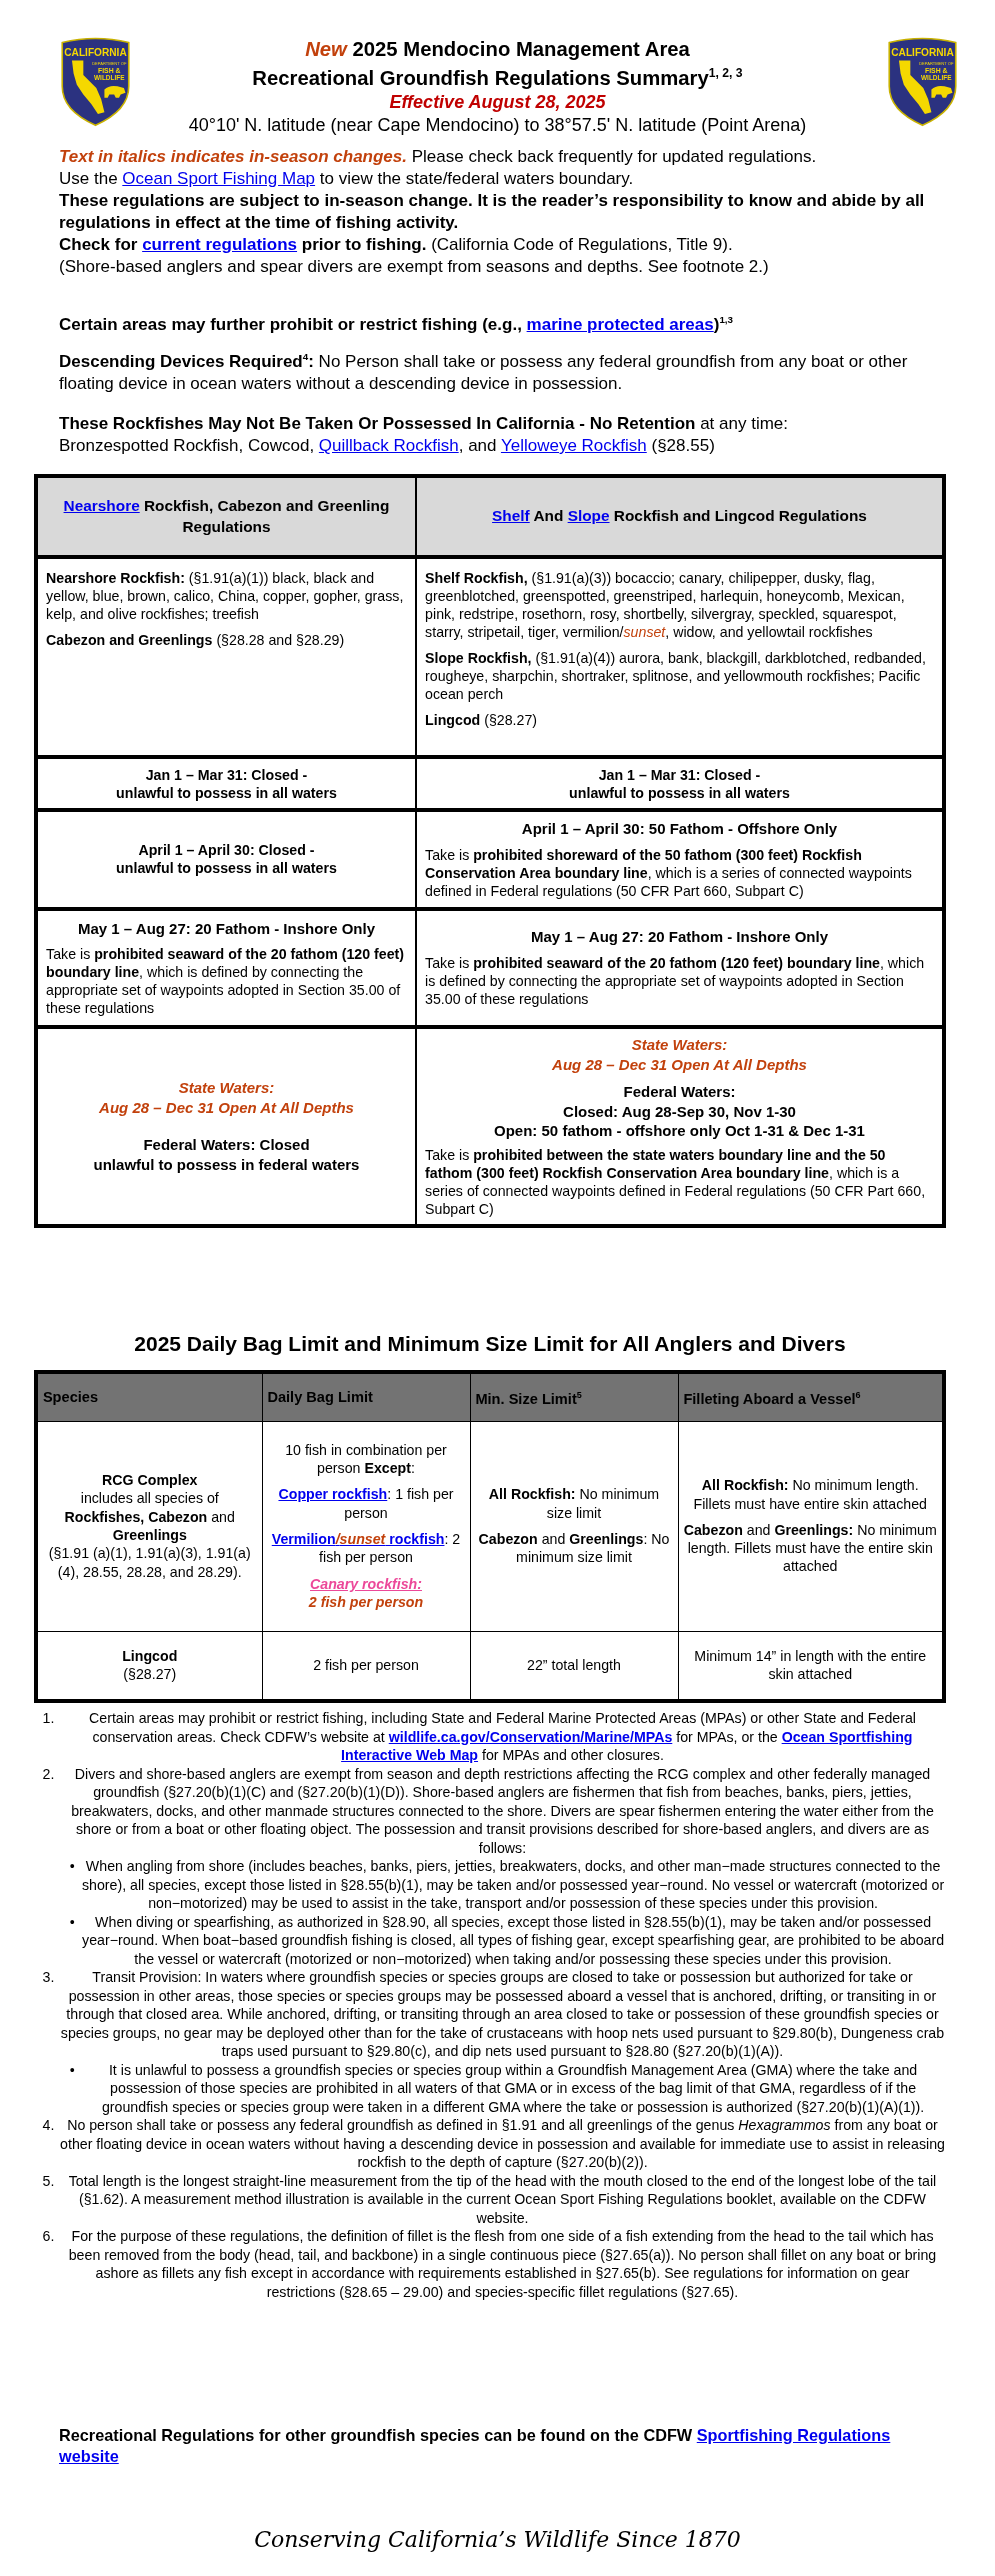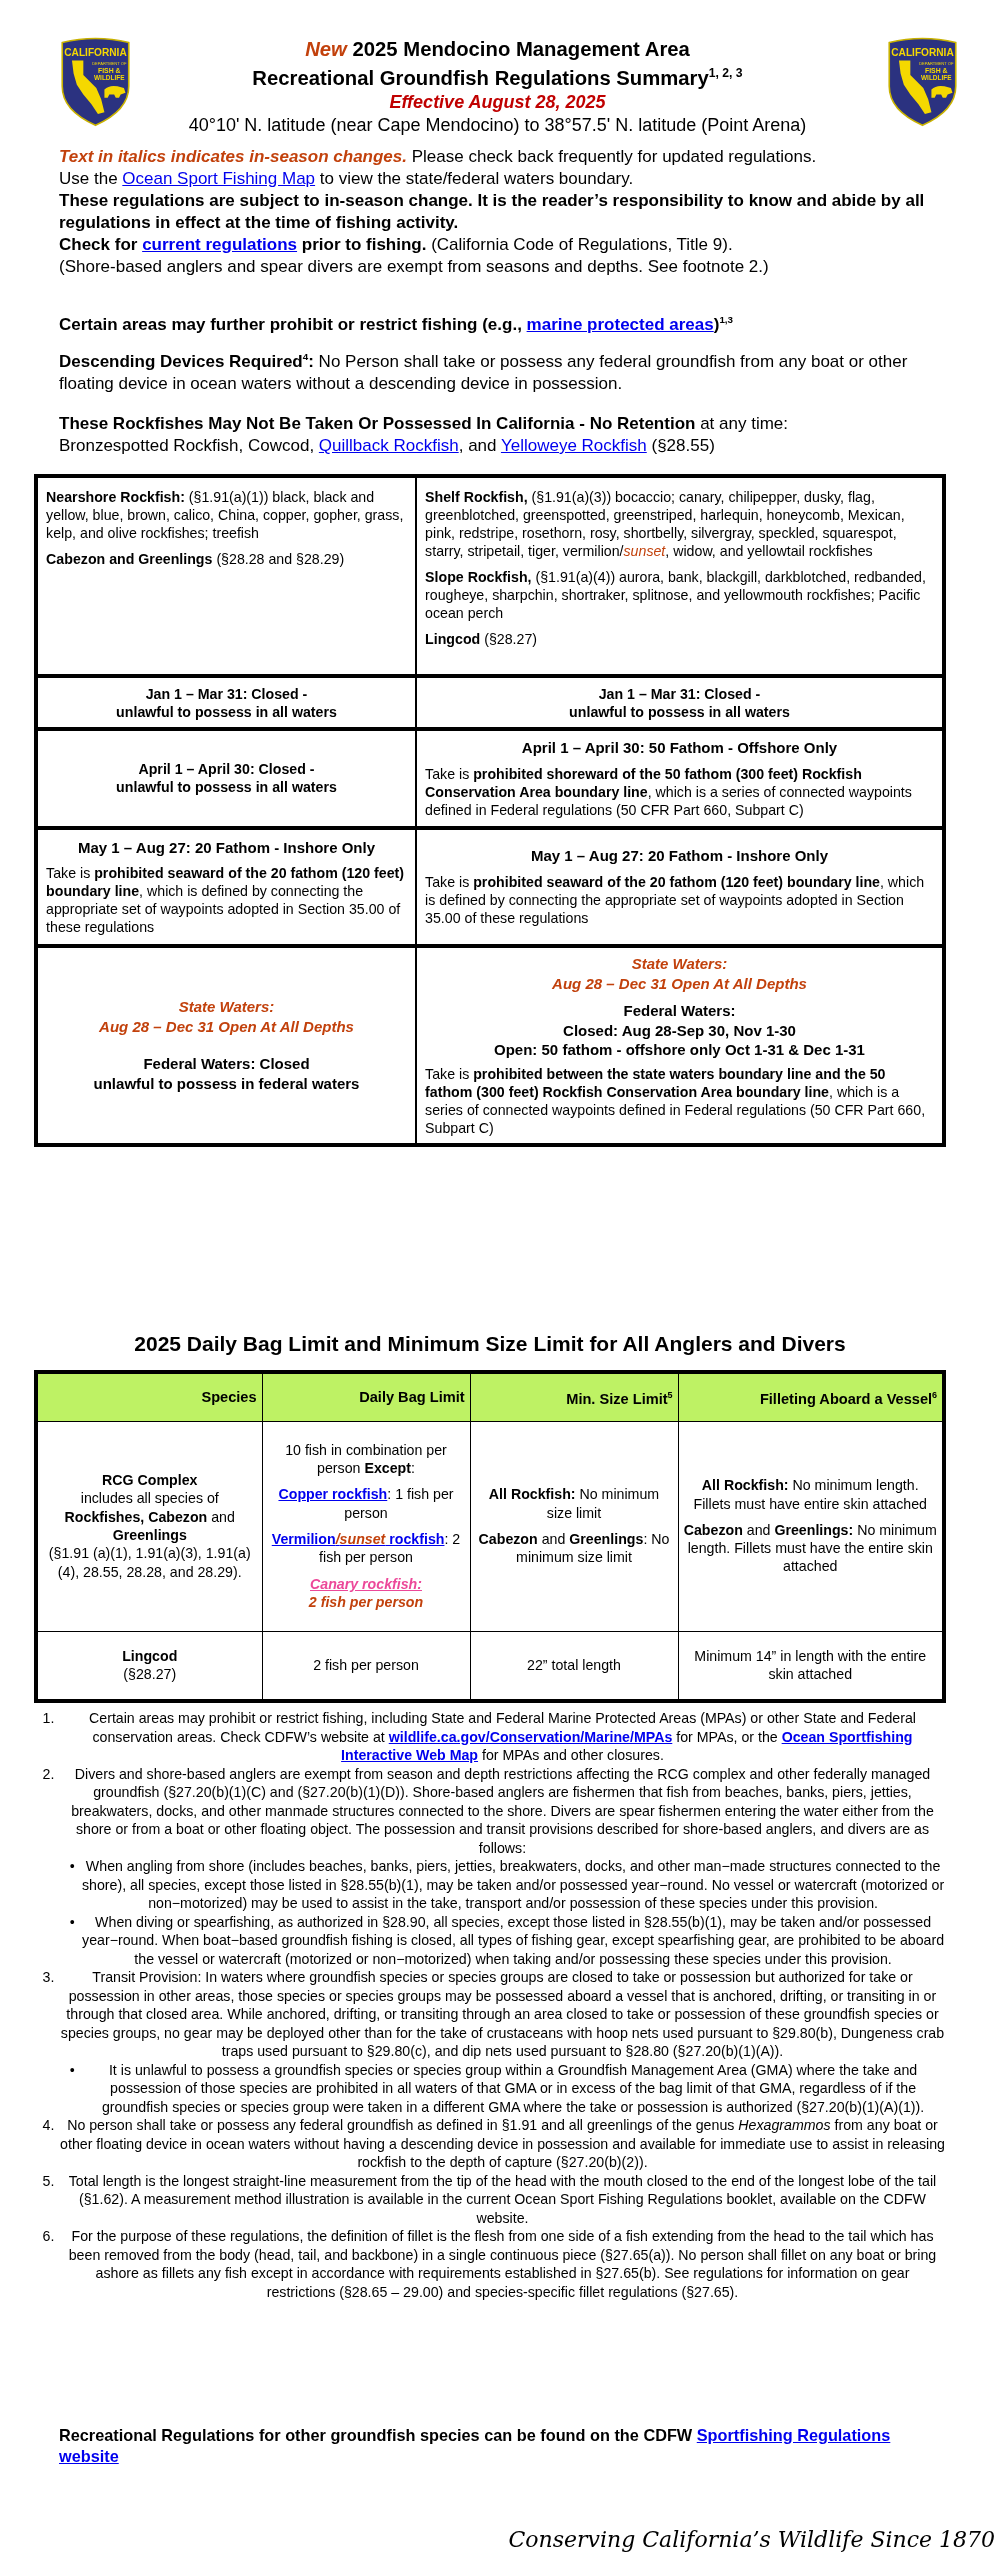--- a/index.html
+++ b/index.html
@@ -60,41 +60,41 @@
   
   .bag-title {
     position: absolute; top: 1332px; left: 34px; width: 912px; text-align: center;
     font-size: 21px; font-weight: bold;
   }
   .bag {
     position: absolute; top: 1370px; left: 34px; width: 912px;
     border: 4.1px solid #000;
   }
   .bag td, .bag th { border: 0.8px solid #000; font-size: 14.2px; line-height: 18.3px; padding: 3.3px 4.9px; vertical-align: middle; text-align: center; }
-  .bag th { background: #bef264; font-weight: bold; text-align: right; height: 49px; font-size: 14.6px; }
+  .bag th { background: #737373; font-weight: bold; text-align: left; height: 49px; font-size: 14.6px; }
   .bag th sup { font-size: 9px; }
   .bag .w1 { width: 226px; }
   .bag .w2 { width: 208px; }
   .bag .w3 { width: 208px; }
   .bag .rcg td { height: 210px; }
   .bag .rcg p { margin: 8.1px 0; }
   .bag .ling td { height: 70px; }
 
   
   .notes { position: absolute; top: 1709px; left: 34px; width: 911px; font-size: 14.2px; line-height: 18.5px; }
   .notes ol { padding-left: 24.4px; }
   .notes ol > li { padding-left: 1.6px; text-align: center; }
   .notes ul { list-style: none; padding-left: 9.8px; }
   .notes ul li { position: relative; padding-left: 11.4px; }
   .notes ul li::before { content: "\2022"; position: absolute; left: 0; top: 0; }
   .notes a { font-weight: bold; }
 
   .closing { position: absolute; top: 2425px; left: 59px; width: 878px; font-size: 16.3px; line-height: 21px; font-weight: bold; }
 
-  .motto { position: absolute; top: 2527px; left: 0; width: 995px; text-align: right; font-family: "DejaVu Serif", serif; font-style: italic; font-size: 22px; }
+  .motto { position: absolute; top: 2527px; left: 0; width: 995px; text-align: center; font-family: "DejaVu Serif", serif; font-style: italic; font-size: 22px; }
 </style>
 </head>
 <body>
 
 <div class="logo left">
   <svg width="73" height="91" viewBox="0 0 90 112">
     <path d="M4 8 Q45 -2 86 8 L86 62 Q86 92 45 110 Q4 92 4 62 Z" fill="#2b3280" stroke="#c9b200" stroke-width="2"></path>
     <text x="45" y="24" text-anchor="middle" font-family="Liberation Sans, sans-serif" font-weight="bold" font-size="12.5" fill="#f5d800">CALIFORNIA</text>
     <text x="62" y="36" text-anchor="middle" font-family="Liberation Sans, sans-serif" font-size="5" fill="#f5d800">DEPARTMENT OF</text>
     <text x="62" y="45" text-anchor="middle" font-family="Liberation Sans, sans-serif" font-weight="bold" font-size="8.5" fill="#f5d800">FISH &amp;</text>
@@ -138,20 +138,24 @@
   <p><span class="b">Descending Devices Required</span><sup class="b">4</sup><span class="b">:</span><span> No Person shall take or possess any federal groundfish from any boat or other floating device in ocean waters without a descending device in possession.</span></p>
 </div>
 
 <div class="intro sec4">
   <p><span class="b">These Rockfishes May Not Be Taken Or Possessed In California - No Retention</span><span> at any time:</span></p>
   <p><span>Bronzespotted Rockfish, Cowcod, </span><a>Quillback Rockfish</a><span>, and </span><a>Yelloweye Rockfish</a><span> (§28.55)</span></p>
 </div>
 
 <table class="season">
   <tbody>
+      <tr class="hdr">
+    <td class="c1"><a>Nearshore</a><span> Rockfish, Cabezon and Greenling Regulations</span></td>
+    <td><a>Shelf</a><span> And </span><a>Slope</a><span> Rockfish and Lingcod Regulations</span></td>
+  </tr>
   <tr class="species">
     <td class="c1">
       <p><span class="b">Nearshore Rockfish:</span><span> (§1.91(a)(1)) black, black and yellow, blue, brown, calico, China, copper, gopher, grass, kelp, and olive rockfishes; treefish</span></p>
       <p><span class="b">Cabezon and Greenlings</span><span> (§28.28 and §28.29)</span></p>
     </td>
     <td>
       <p><span class="b">Shelf Rockfish,</span><span> (§1.91(a)(3)) bocaccio; canary, chilipepper, dusky, flag, greenblotched, greenspotted, greenstriped, harlequin, honeycomb, Mexican, pink, redstripe, rosethorn, rosy, shortbelly, silvergray, speckled, squarespot, starry, stripetail, tiger, vermilion/</span><span class="red it">sunset</span><span>, widow, and yellowtail rockfishes</span></p>
       <p><span class="b">Slope Rockfish,</span><span> (§1.91(a)(4)) aurora, bank, blackgill, darkblotched, redbanded, rougheye, sharpchin, shortraker, splitnose, and yellowmouth rockfishes; Pacific ocean perch</span></p>
       <p><span class="b">Lingcod</span><span> (§28.27)</span></p>
     </td>

